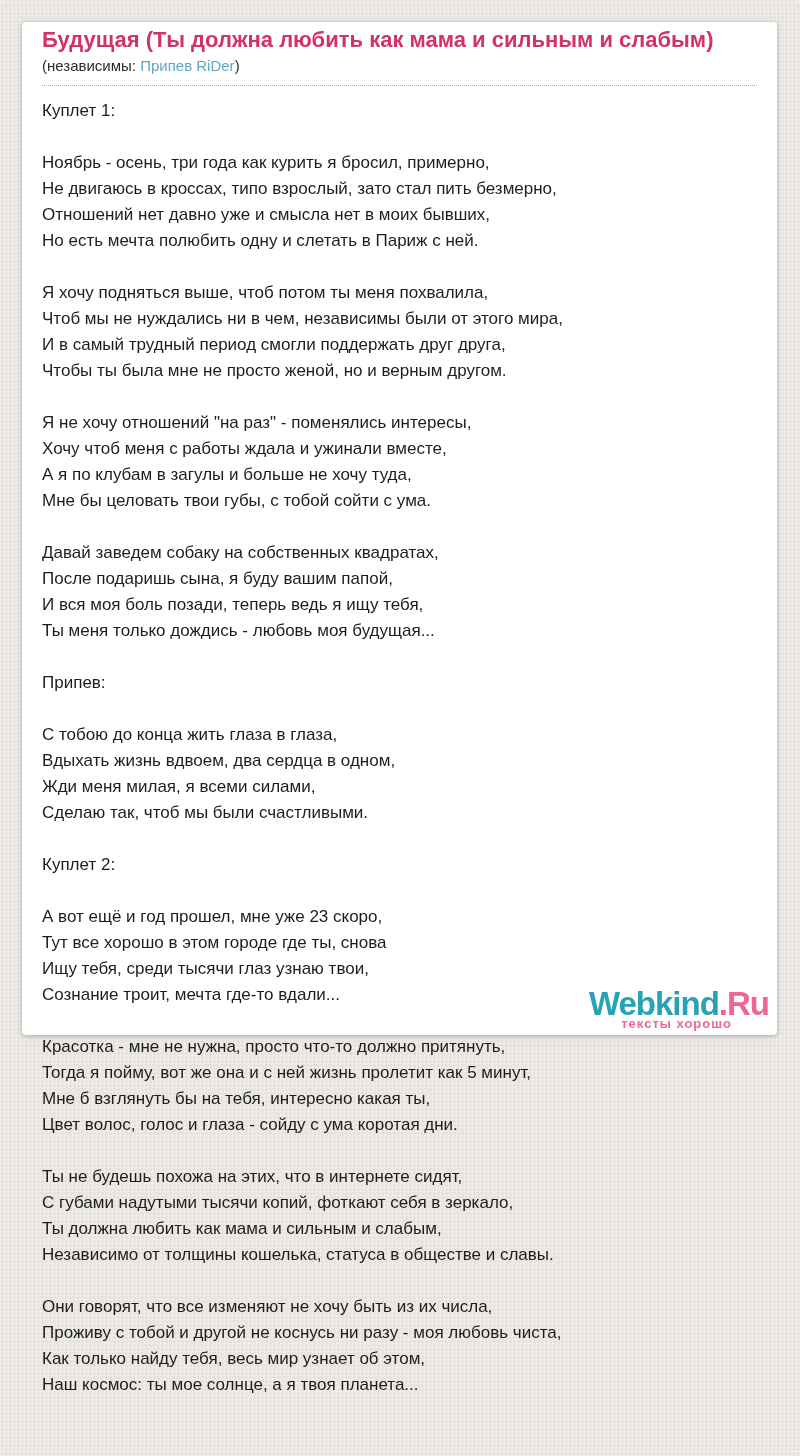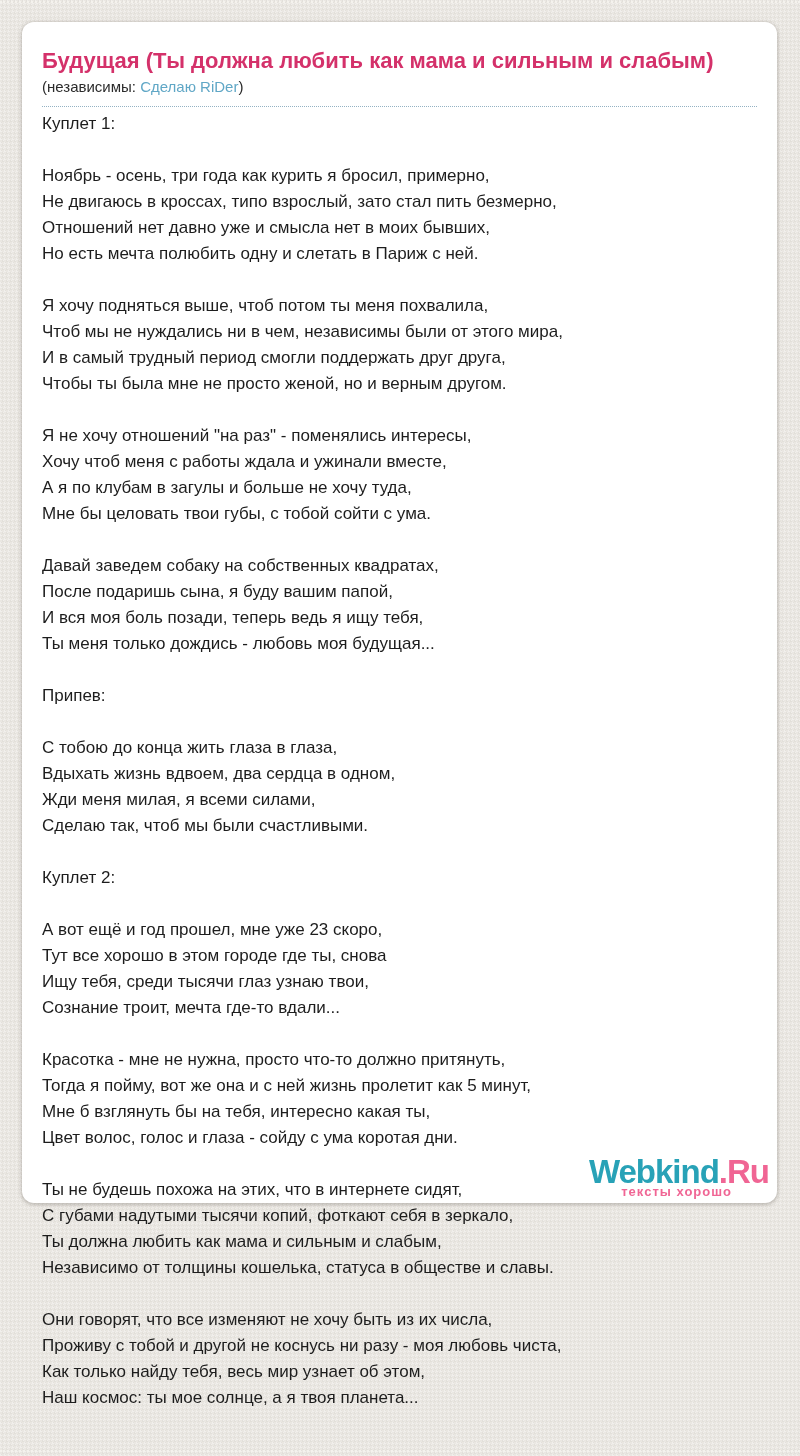--- a/index.html
+++ b/index.html
@@ -27,26 +27,26 @@
     border-top: 2px dotted #f4f2ed;
   }
   .seam-top { top: 1px; }
   .seam-bottom { top: 1450px; }
 
   .card {
     position: absolute;
     left: 22px;
     top: 22px;
     width: 755px;
-    height: 1181px;
+    height: 1013px;
     box-sizing: border-box;
     background: #ffffff;
-    border-radius: 12px;
+    border-radius: 4px;
     box-shadow: 0 1px 4px rgba(90, 85, 75, 0.45);
-    padding: 25px 20px 0 20px;
+    padding: 4px 20px 0 20px;
   }
 
   h1.song-title {
     margin: 0 0 2px 0;
     font-size: 22px;
     line-height: 28px;
     font-weight: bold;
     color: var(--title-color, #d4316a);
     letter-spacing: 0;
   }
@@ -58,21 +58,21 @@
     padding-bottom: 9px;
     border-bottom: 1px dotted #94b2c3;
   }
   .artist-line a {
     color: var(--link-color, #60a7c6);
     text-decoration: none;
     cursor: pointer;
   }
 
   .lyrics {
-    margin-top: 4px;
+    margin-top: 12px;
     font-size: 17px;
     line-height: 26px;
     color: #1d1d1d;
     white-space: pre-line;
   }
 
   .logo {
     position: absolute;
     right: 8px;
     bottom: 5px;
@@ -103,21 +103,21 @@
 </style>
 </head>
 <body>
 
 <div class="seam seam-top"></div>
 <div class="seam seam-bottom"></div>
 
 <div class="card">
   <h1 class="song-title">Будущая (Ты должна любить как мама и сильным и слабым)</h1>
 
-  <div class="artist-line"><span>(независимы: </span><a>Сделаю RiDer</a><span>)</span></div>
+  <div class="artist-line"><span>(независимы: </span><a>Припев RiDer</a><span>)</span></div>
 
   <div class="lyrics">Куплет 1:
 
 Ноябрь - осень, три года как курить я бросил, примерно,
 Не двигаюсь в кроссах, типо взрослый, зато стал пить безмерно,
 Отношений нет давно уже и смысла нет в моих бывших,
 Но есть мечта полюбить одну и слетать в Париж с ней.
 
 Я хочу подняться выше, чтоб потом ты меня похвалила,
 Чтоб мы не нуждались ни в чем, независимы были от этого мира,

